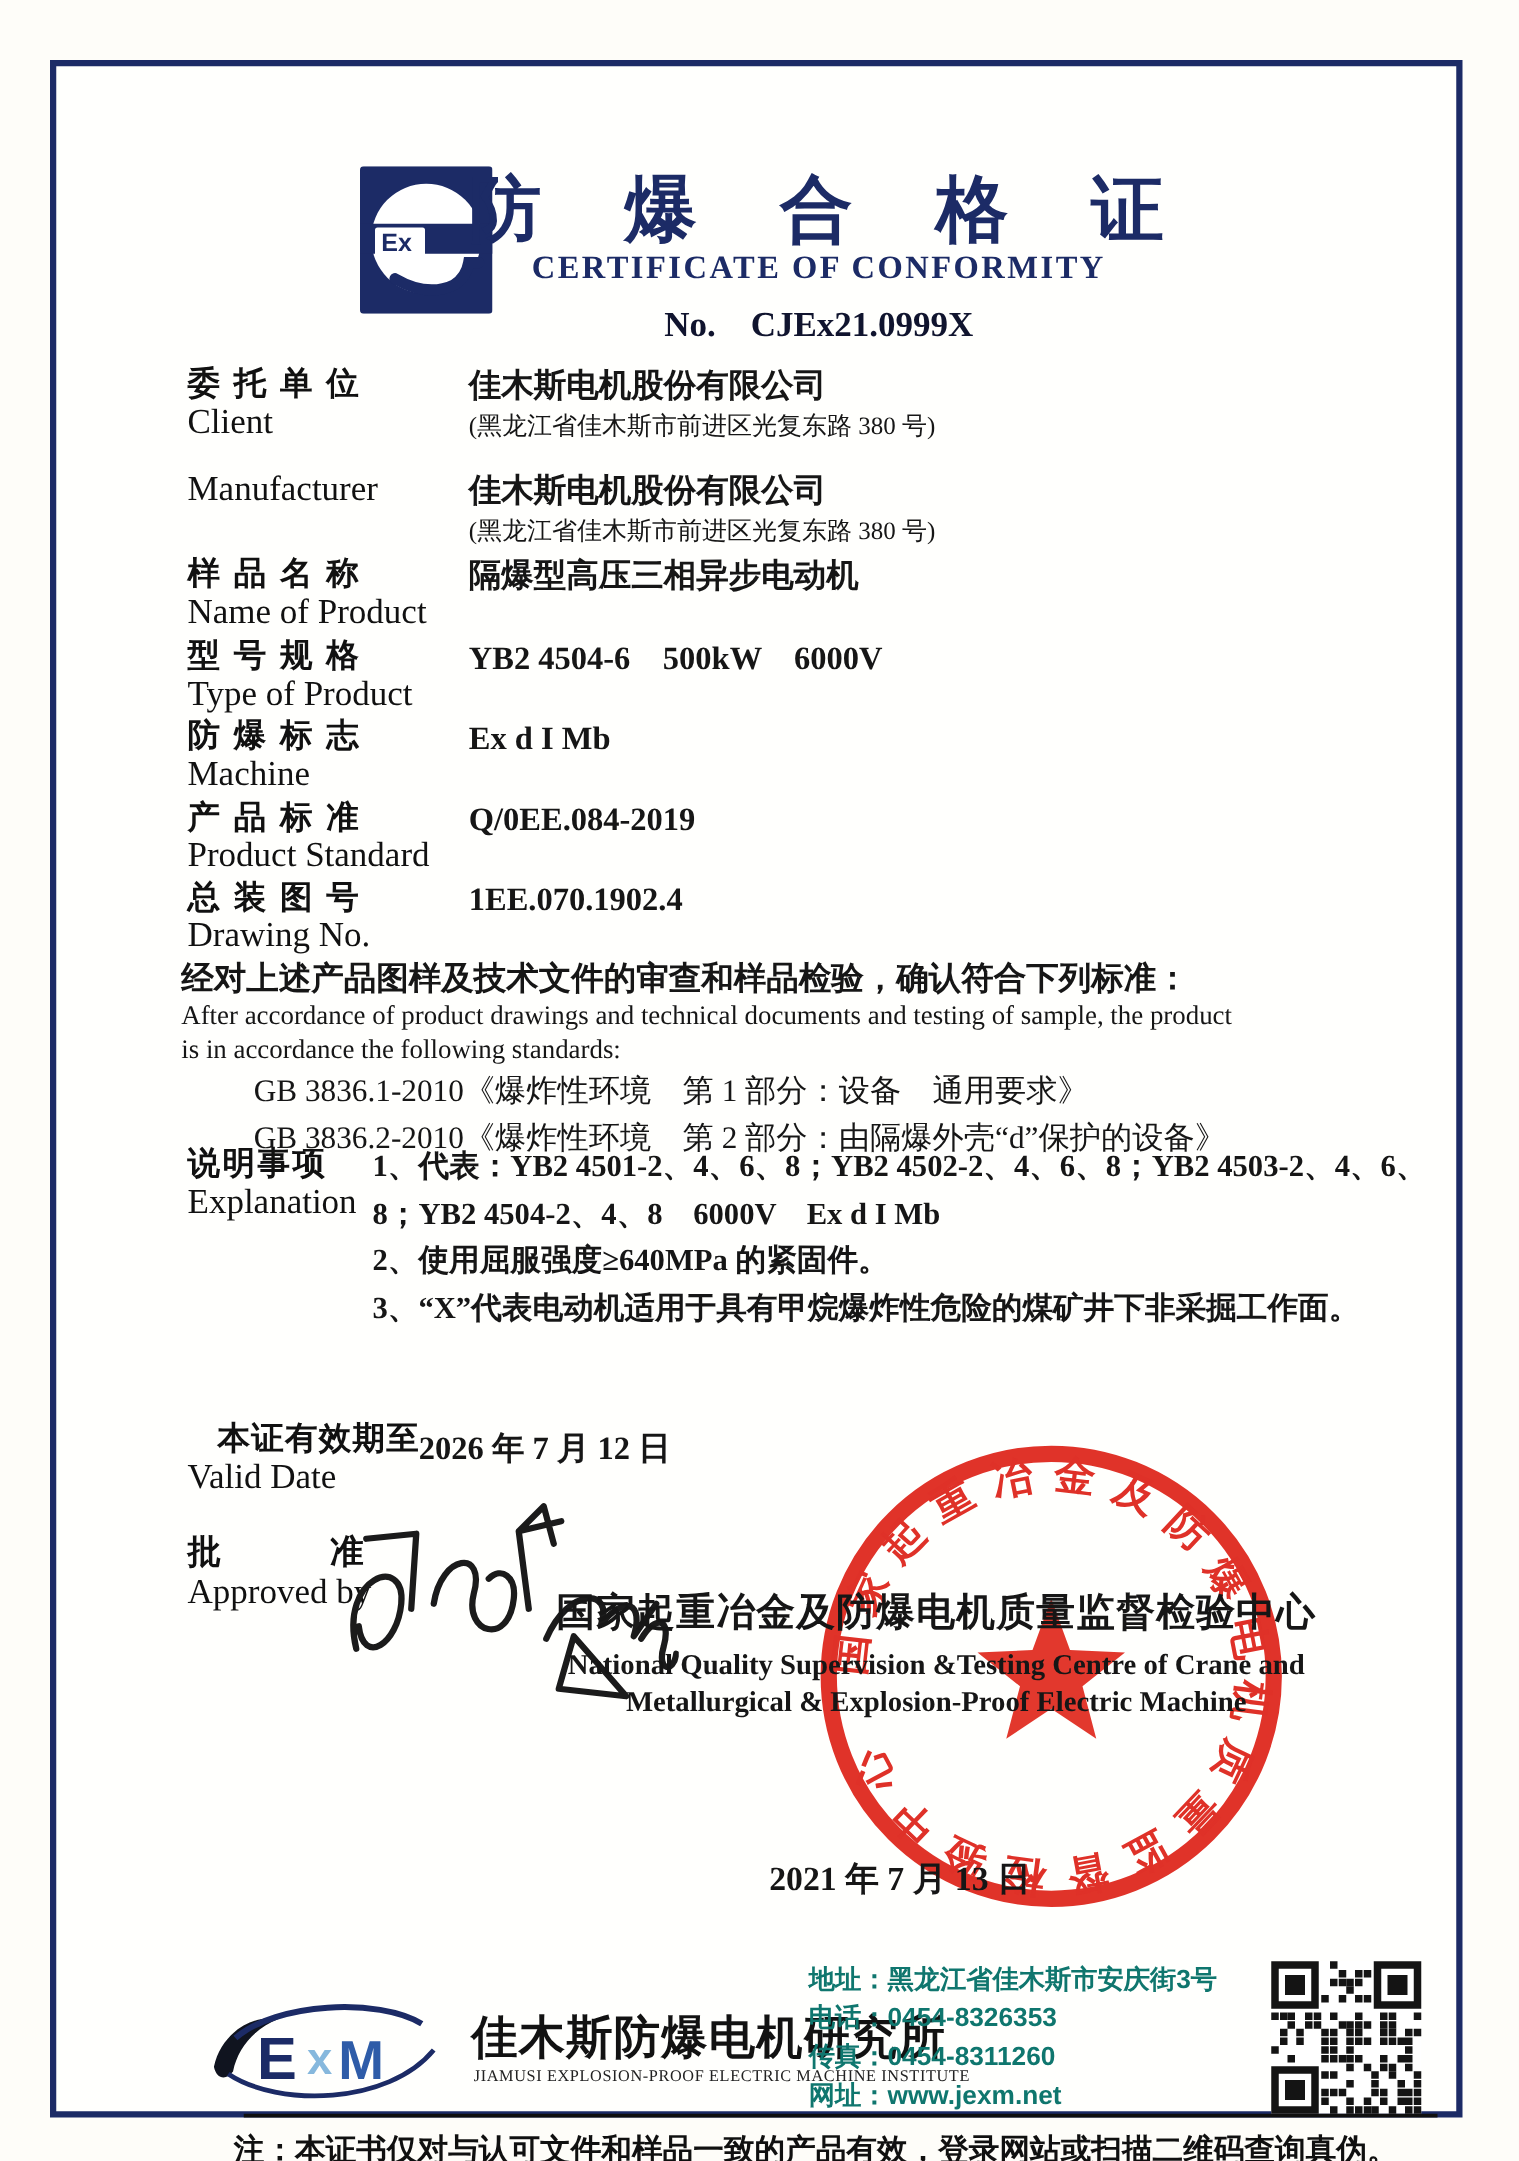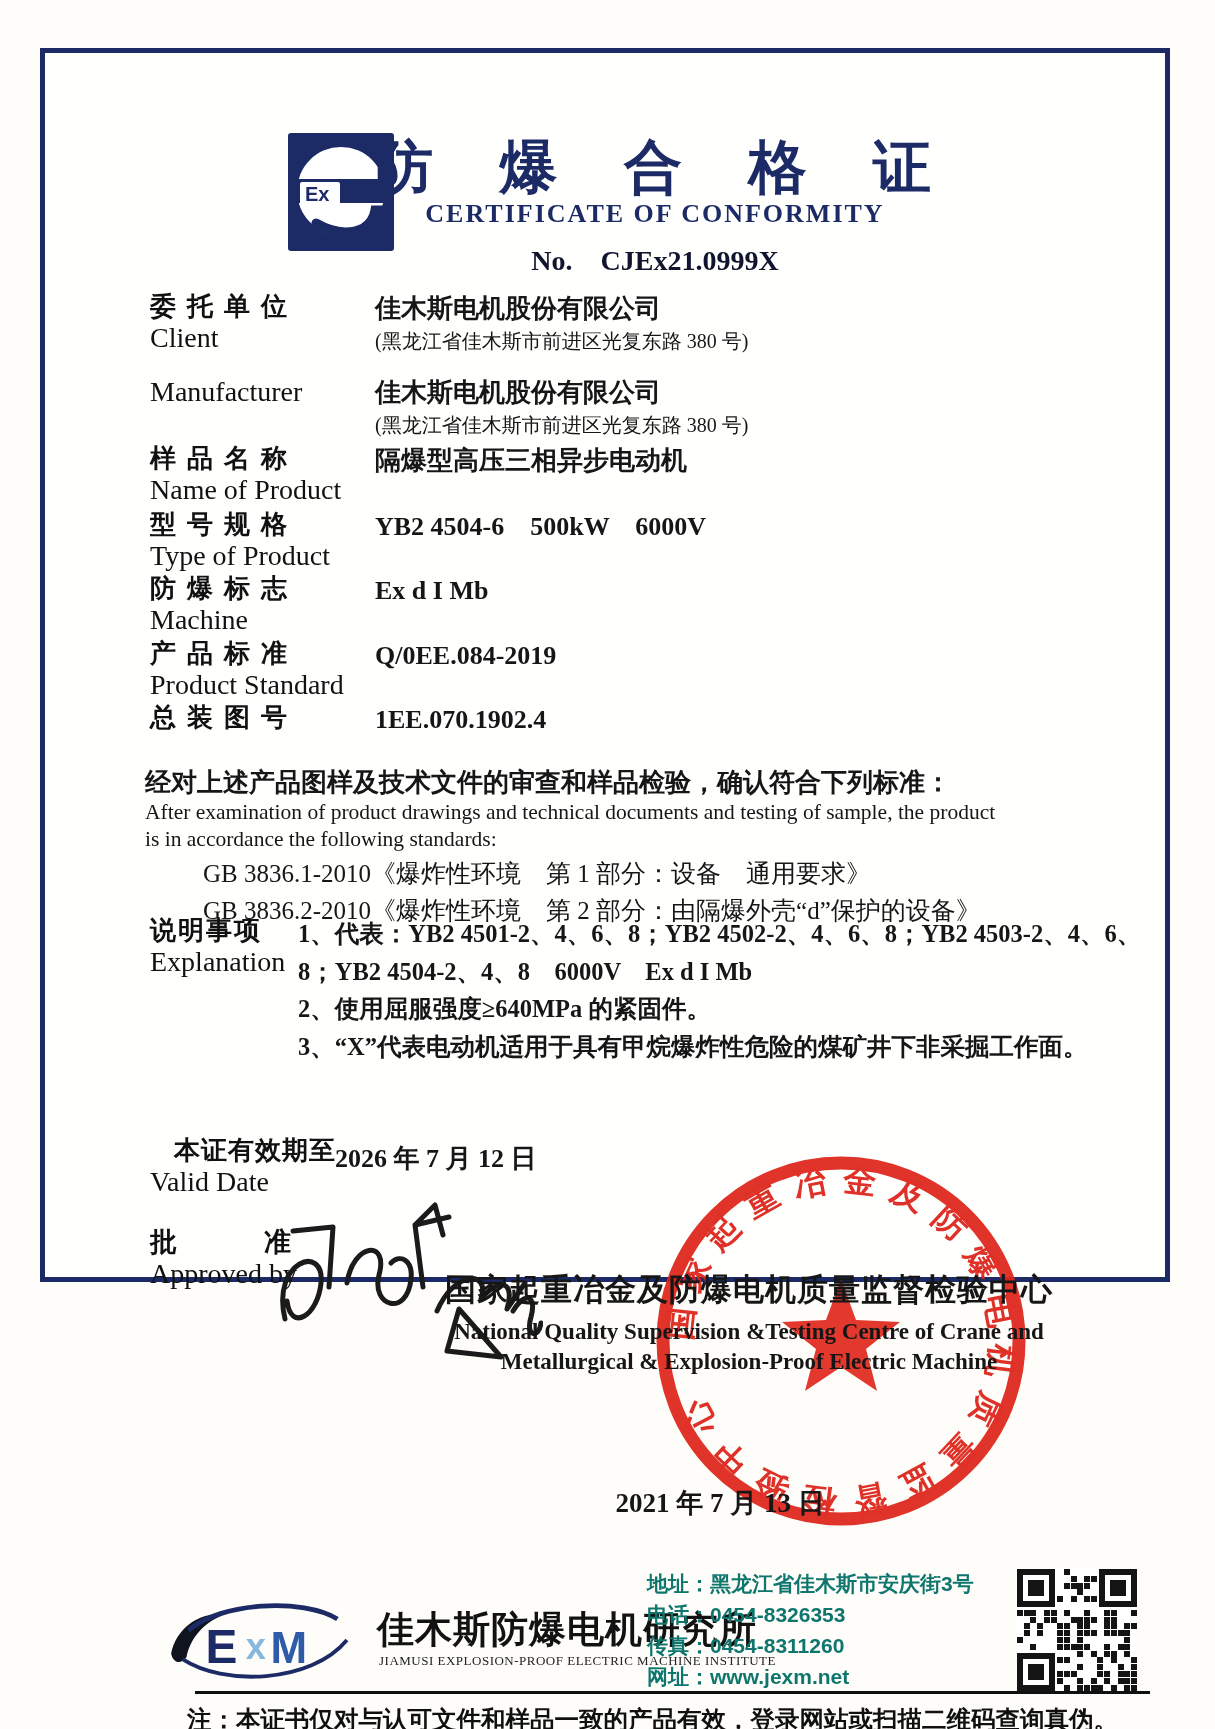--- a/index.html
+++ b/index.html
@@ -6,21 +6,21 @@
   body {
     width:1215px; height:1729px;
     background:#fbfaf3;
     font-family:"Liberation Serif", serif;
     color:#161616;
     position:relative;
     -webkit-font-smoothing:antialiased;
   }
   .page { position:absolute; inset:0; background:#fefdf9; }
   .frame {
-    position:absolute; left:40px; top:48px; width:1130px; height:1234px;
+    position:absolute; left:40px; top:48px; width:1130px; height:1646px;
     border:5px solid #1c2b66; box-sizing:border-box; background:#fffffd;
   }
   .abs { position:absolute; }
   .hei { font-family:Liberation Mono, monospace; font-weight:bold; }
 
   
   .ex-mark { left:243px; top:80px; width:106px; height:118px; }
   .main-title {
     left:330px; top:76px; width:560px; text-align:center;
     font-size:58px; font-weight:bold; letter-spacing:26px; color:#1c2b66;
@@ -155,29 +155,30 @@
           <div class="zh hei">产品标准</div>
         <div class="en">Product Standard</div>
         </div>
       <div class="fvalue">
           <div class="val">Q/0EE.084-2019</div>
         </div>
     </div>
     <div class="abs frow" style="top:651px">
       <div class="flabel">
           <div class="zh hei">总装图号</div>
+        <div class="en">Drawing No.</div>
         </div>
       <div class="fvalue">
           <div class="val">1EE.070.1902.4</div>
         </div>
     </div>
 
     <div class="abs stmt-zh hei">经对上述产品图样及技术文件的审查和样品检验，确认符合下列标准：</div>
     <div class="abs stmt-en">
-      <div>After examination of product drawings and technical documents and testing of sample, the product</div>
+      <div>After accordance of product drawings and technical documents and testing of sample, the product</div>
       <div>is in accordance the following standards:</div>
     </div>
     <div class="abs standards">
       <div>GB 3836.1-2010《爆炸性环境　第 1 部分：设备　通用要求》</div>
       <div>GB 3836.2-2010《爆炸性环境　第 2 部分：由隔爆外壳“d”保护的设备》</div>
     </div>
 
     <div class="abs expl-label flabel">
       <div class="zh hei" style="letter-spacing:2px">说明事项</div>
       <div class="en">Explanation</div>

